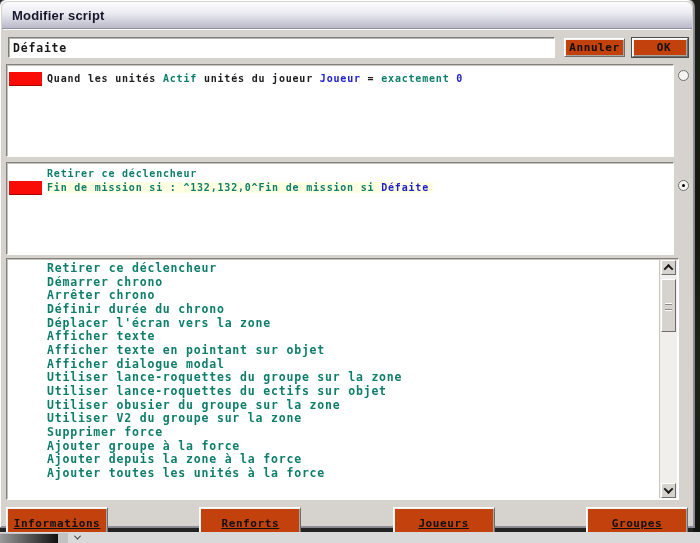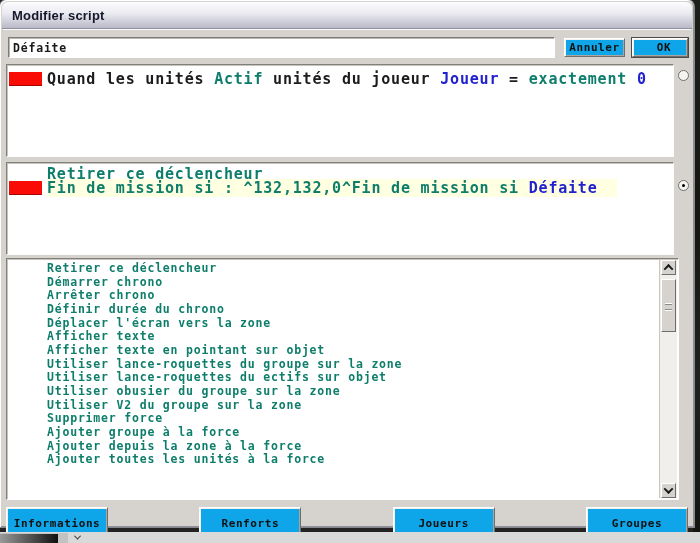--- a/index.html
+++ b/index.html
@@ -42,21 +42,21 @@
   .name-input {
     position:absolute; left:8px; top:37px; width:547px; height:21px;
     background:#ffffff; box-sizing:border-box;
     border:1px solid; border-color:#7d7d7d #ffffff #ffffff #7d7d7d;
     box-shadow:inset 1px 1px 0 #b9b6b0;
     font-family:"DejaVu Sans Mono","Liberation Mono",monospace;
     font-size:11.5px; font-weight:bold; color:#1a1a1a;
     padding:2px 4px; letter-spacing:0.8px; outline:none;
   }
   .btn {
-    box-sizing:border-box; background:#0ea5e9;
+    box-sizing:border-box; background:#c2410c;
     border:1px solid; border-color:#ffffff #6e6e6e #6e6e6e #ffffff;
     box-shadow:inset 1px 1px 0 #f2f1ee, inset -1px -1px 0 #a9a69f;
     font-family:"DejaVu Sans Mono","Liberation Mono",monospace;
     font-size:11px; font-weight:bold; color:#111;
     text-align:center; overflow:hidden; white-space:nowrap;
     display:flex; align-items:center; justify-content:center;
     letter-spacing:0.6px; padding:0; cursor:default;
   }
   .btn-annuler { position:absolute; left:564px; top:38px; width:61px; height:19px; }
   .btn-ok { position:absolute; left:632px; top:38px; width:56px; height:19px;
@@ -66,31 +66,31 @@
   .panel {
     position:absolute; background:#ffffff; box-sizing:border-box;
     border:1px solid; border-color:#82807a #fdfdfd #fdfdfd #82807a;
     box-shadow:inset 1px 1px 0 #c7c4be;
     overflow:hidden;
   }
   .panel-cond { left:6px; top:64px; width:668px; height:93px; }
   .panel-act  { left:6px; top:162px; width:668px; height:93px; }
 
   .mono-line {
-    position:absolute; height:14px; font-size:15px; font-weight:bold;
+    position:absolute; height:14px; font-size:10px; font-weight:bold;
     letter-spacing:0.8px; white-space:nowrap; line-height:14px;
   }
   .redblock {
     position:absolute; left:2px; width:33px; height:13px;
     background:var(--accent_red); border-bottom:1px solid #a80400;
   }
   .seg-black { color:#1c1c1c; }
   .seg-teal  { color:var(--teal); }
   .seg-blue  { color:var(--blue); }
-  .hl { background:var(--highlight); padding-right:19px; }
+  .hl { background:var(--highlight); padding-right:4px; }
 
   
   .radio {
     position:absolute; width:11px; height:11px; border-radius:50%;
     border:1px solid #6f6f6f; background:#f5f4f1; box-sizing:border-box;
   }
   .radio.sel::after {
     content:""; position:absolute; left:3px; top:3px; width:3px; height:3px;
     border-radius:50%; background:#000;
   }
@@ -135,21 +135,21 @@
   }
   .sb-grip { position:absolute; left:3px; right:3px; top:24px; height:4px;
     border-top:1px solid #8b8b8b; border-bottom:1px solid #8b8b8b;
     box-shadow:0 1px 0 #fff, 0 -1px 0 #fff; }
 
   
   .footer {
     position:absolute; left:6px; top:507px; width:682px; height:21px;
     display:flex; justify-content:space-between;
   }
-  .footer .btn { width:102px; height:32px; flex:0 0 auto; }
+  .footer .btn { width:102px; height:32px; flex:0 0 auto;text-decoration:underline; }
 
   
   .below { position:absolute; left:0; top:532px; width:700px; height:11px;
     background:#d9d9d9; }
   .below-darkbar { position:absolute; left:0; top:1px; width:58px; height:10px;
     background:linear-gradient(to right,#9a9a9a,#3a3a3a 70%,#101010);
     border-top:1px solid #c4c4c4; }
   .below-seg { position:absolute; left:58px; top:1px; width:10px; height:10px;
     background:#c2c2c2; }
   .below-drop { position:absolute; left:70px; top:0; width:14px; height:11px;
@@ -195,20 +195,21 @@
 
     <div class="listbox">
       <div class="list-inner">
           <div class="list-item">Retirer ce déclencheur</div>
           <div class="list-item">Démarrer chrono</div>
           <div class="list-item">Arrêter chrono</div>
           <div class="list-item">Définir durée du chrono</div>
           <div class="list-item">Déplacer l'écran vers la zone</div>
           <div class="list-item">Afficher texte</div>
           <div class="list-item">Afficher texte en pointant sur objet</div>
+          <div class="list-item">Afficher dialogue modal</div>
           <div class="list-item">Utiliser lance-roquettes du groupe sur la zone</div>
           <div class="list-item">Utiliser lance-roquettes du ectifs sur objet</div>
           <div class="list-item">Utiliser obusier du groupe sur la zone</div>
           <div class="list-item">Utiliser V2 du groupe sur la zone</div>
           <div class="list-item">Supprimer force</div>
           <div class="list-item">Ajouter groupe à la force</div>
           <div class="list-item">Ajouter depuis la zone à la force</div>
           <div class="list-item">Ajouter toutes les unités à la force</div>
         </div>
       <div class="scrollbar">

